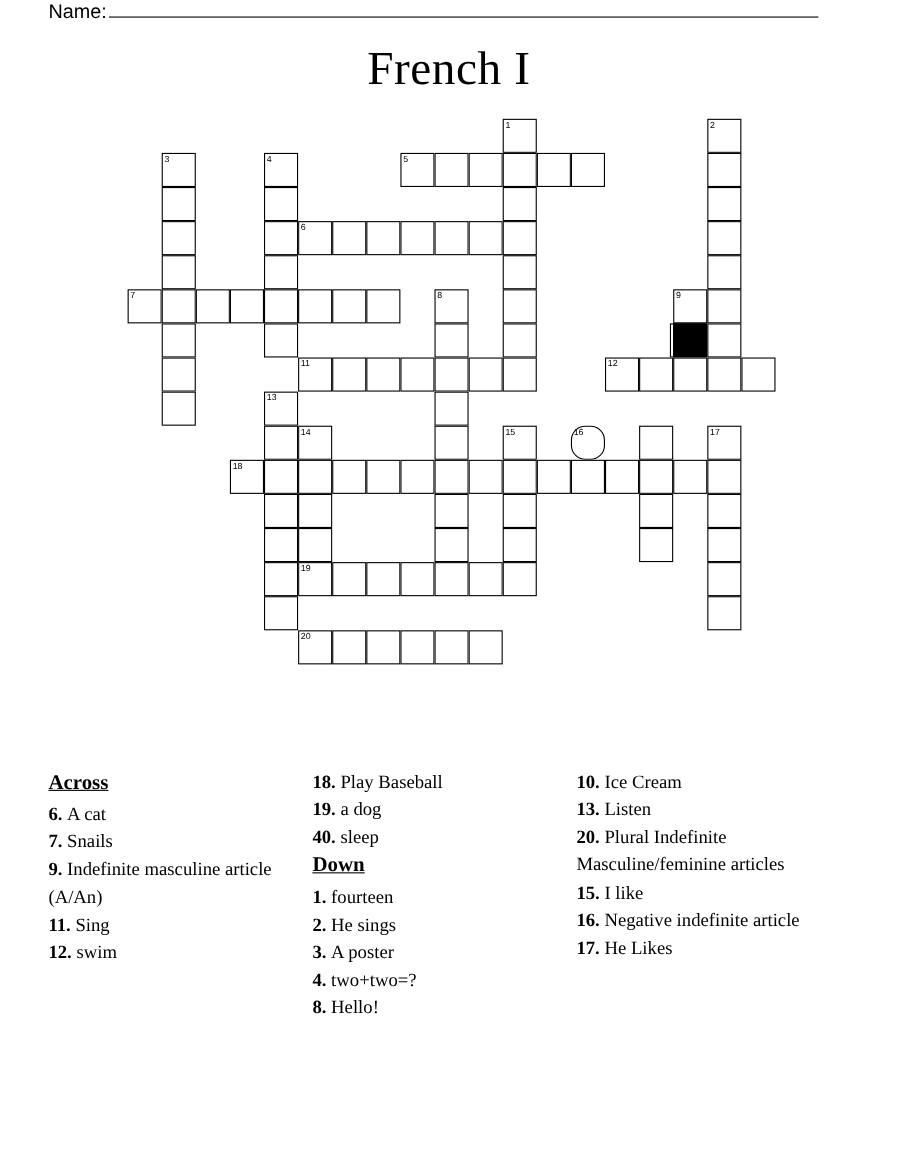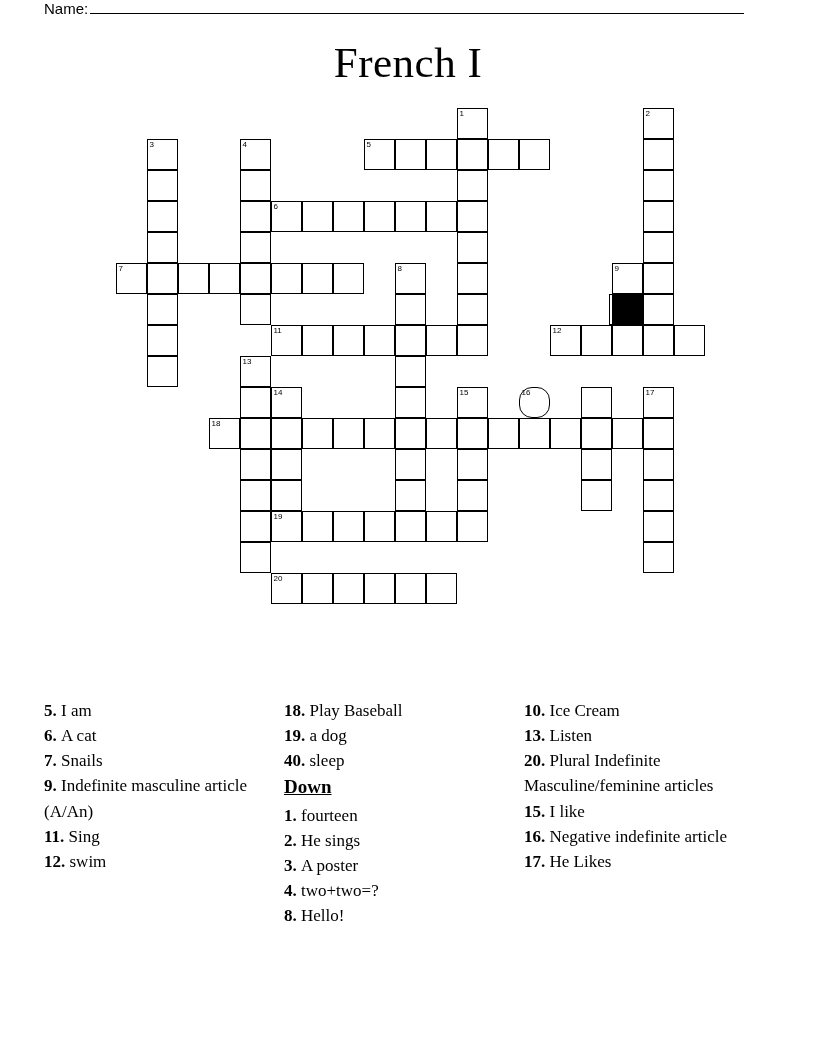--- a/index.html
+++ b/index.html
@@ -25,21 +25,21 @@
 
   
   .name-row {
     position: absolute;
     left: 44px;
     top: 0px;
     width: 700px;
     display: flex;
     align-items: baseline;
     font-family: "Liberation Sans", sans-serif;
-    font-size: 15px;
+    font-size: 18px;
   }
   .name-label {
     white-space: nowrap;
     margin-right: 2px;
   }
   .name-blank {
     flex: 1 1 auto;
     border-bottom: 1px solid #000;
     height: 13px;
   }
@@ -289,21 +289,21 @@
         <div class="cell" style="left: 302px; top: 469px;"></div>
         <div class="cell" style="left: 333px; top: 469px;"></div>
         <div class="cell" style="left: 364px; top: 469px;"></div>
         <div class="cell" style="left: 395px; top: 469px;"></div>
         <div class="cell" style="left: 426px; top: 469px;"></div>
       </div>
   </div>
 
   <div id="clues">
     <div class="clue-col col1">
-        <span class="clue"><span class="n">5. </span><span>I am</span></span>
+        <span class="clue-head">Across</span>
         <span class="clue"><span class="n">6. </span><span>A cat</span></span>
         <span class="clue"><span class="n">7. </span><span>Snails</span></span>
         <span class="clue"><span class="n">9. </span><span>Indefinite masculine article (A/An)</span></span>
         <span class="clue"><span class="n">11. </span><span>Sing</span></span>
         <span class="clue"><span class="n">12. </span><span>swim</span></span>
       </div>
     <div class="clue-col col2">
         <span class="clue"><span class="n">18. </span><span>Play Baseball</span></span>
         <span class="clue"><span class="n">19. </span><span>a dog</span></span>
         <span class="clue"><span class="n">40. </span><span>sleep</span></span>

